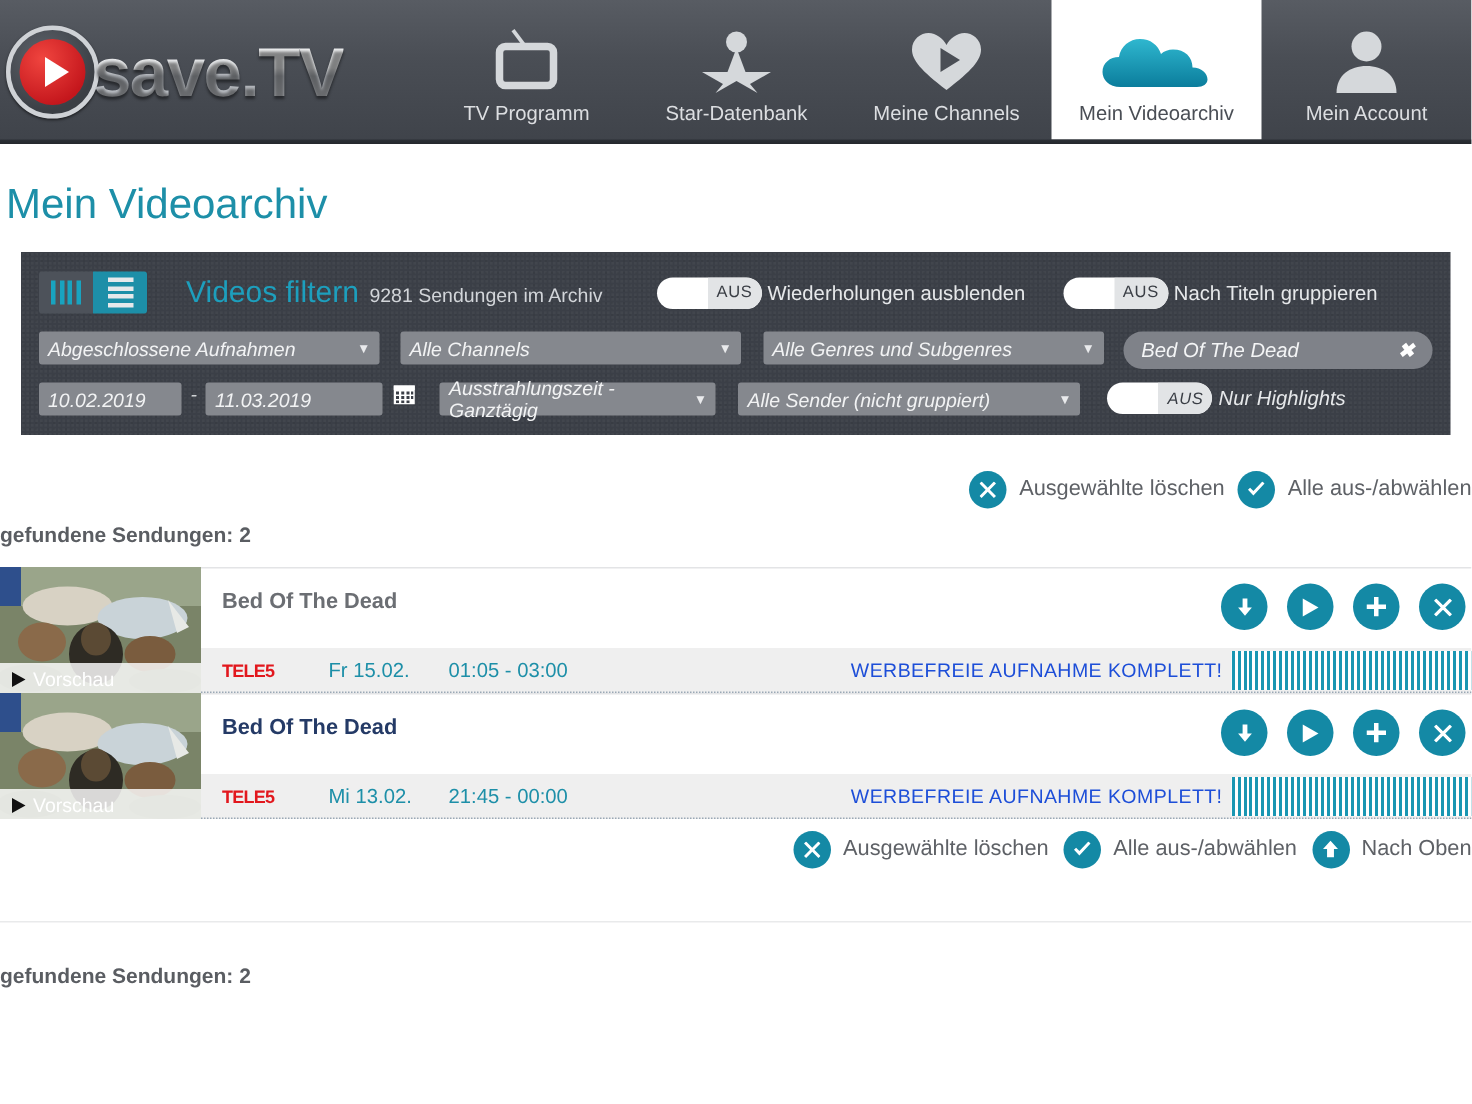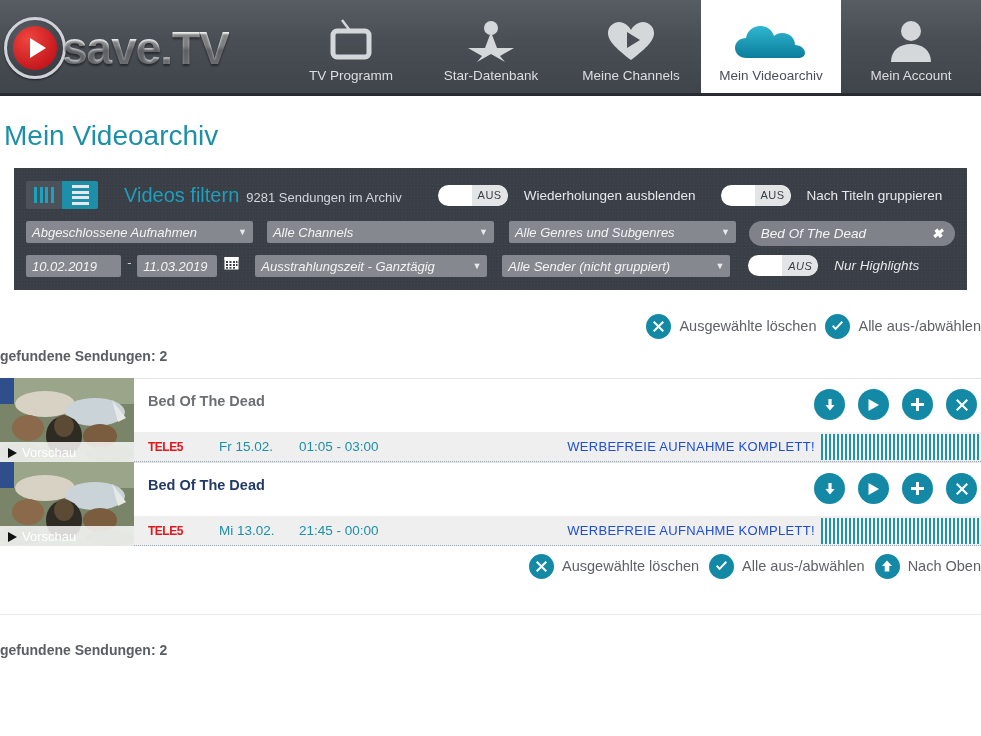--- a/index.html
+++ b/index.html
@@ -96,21 +96,21 @@
   .vt-btn.active { background: #1d8fa8; border-radius: 0 2px 2px 0; }
   .vt-bars { display: flex; gap: 2.5px; }
   .vt-bars i { display: block; width: 3px; height: 16px; background: #19a3bf; }
   .vt-lines { display: flex; flex-direction: column; gap: 2.5px; }
   .vt-lines i { display: block; width: 17px; height: 3px; background: #e6e9eb; }
 
   .filter-head { margin-left: 26px; display: flex; align-items: baseline; gap: 7px; }
   .filter-head .ft { color: #1d9fbd; font-size: 20px; }
   .filter-head .fc { color: #d2d5d9; font-size: 13px; }
 
-  .toggle-group { display: flex; align-items: center; gap: 16px; }
+  .toggle-group { display: flex; align-items: center; gap: 4px; }
   .toggle {
     width: 70px; height: 21px; border-radius: 11px;
     background: #ffffff; display: flex; align-items: center; justify-content: flex-end;
     cursor: pointer; overflow: hidden;
   }
   .toggle .knob-off {
     width: 36px; height: 21px; background: #e2e4e6;
     display: flex; align-items: center; justify-content: center;
     font-size: 11px; color: #3a3e45; letter-spacing: .5px;
     border-radius: 0 11px 11px 0;
@@ -337,21 +337,21 @@
       <span>Bed Of The Dead</span>
       <span class="chip-x">✖</span>
     </div>
   </div>
 
   <div class="fp-row3">
     <div class="datefield" style="width:95px">
       <span>10.02.2019</span>
     </div>
     <span class="dash">-</span>
-    <div class="datefield" style="width:80px">
+    <div class="datefield" style="width:118px">
       <span>11.03.2019</span>
     </div>
     <span class="cal-icon">
       <svg width="15" height="15" viewBox="0 0 15 15">
         <rect x="0.5" y="2" width="14" height="12.5" fill="#ffffff"></rect>
         <rect x="0.5" y="2" width="14" height="3" fill="#ffffff"></rect>
         <g fill="#3b3f47">
           <rect x="2" y="6" width="2" height="2"></rect>
             <rect x="5.5" y="6" width="2" height="2"></rect>
           <rect x="9" y="6" width="2" height="2"></rect>
@@ -360,21 +360,21 @@
             <rect x="5.5" y="9" width="2" height="2"></rect>
           <rect x="9" y="9" width="2" height="2"></rect>
             <rect x="12" y="9" width="1.5" height="2"></rect>
           <rect x="2" y="12" width="2" height="1.7"></rect>
             <rect x="5.5" y="12" width="2" height="1.7"></rect>
           <rect x="9" y="12" width="2" height="1.7"></rect>
         </g>
       </svg>
     </span>
 
-    <div class="select" style="width:232px;margin-left:16px">
+    <div class="select" style="width:184px;margin-left:16px">
       <span>Ausstrahlungszeit - Ganztägig</span>
       <span class="caret">▼</span>
     </div>
     <div class="select" style="width:228px;margin-left:15px">
       <span>Alle Sender (nicht gruppiert)</span>
       <span class="caret">▼</span>
     </div>
 
     <div class="toggle-group" style="margin-left:18px">
       <div class="toggle">

